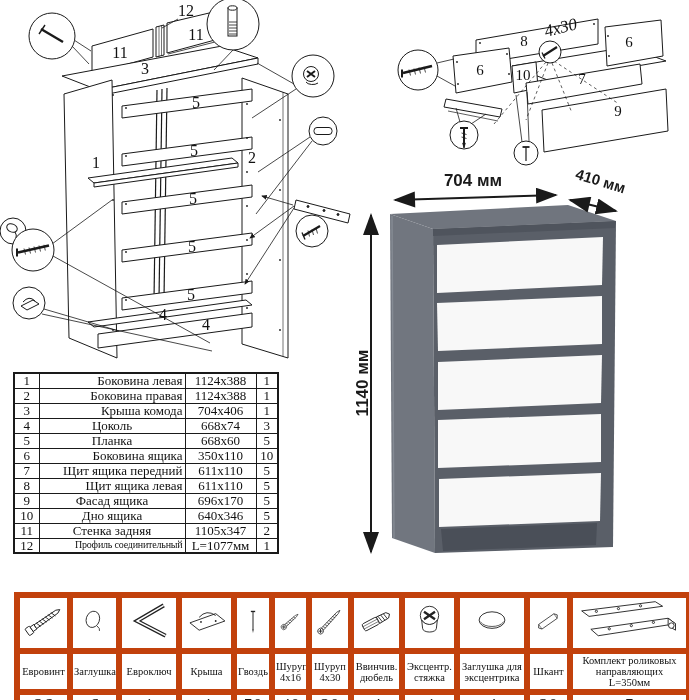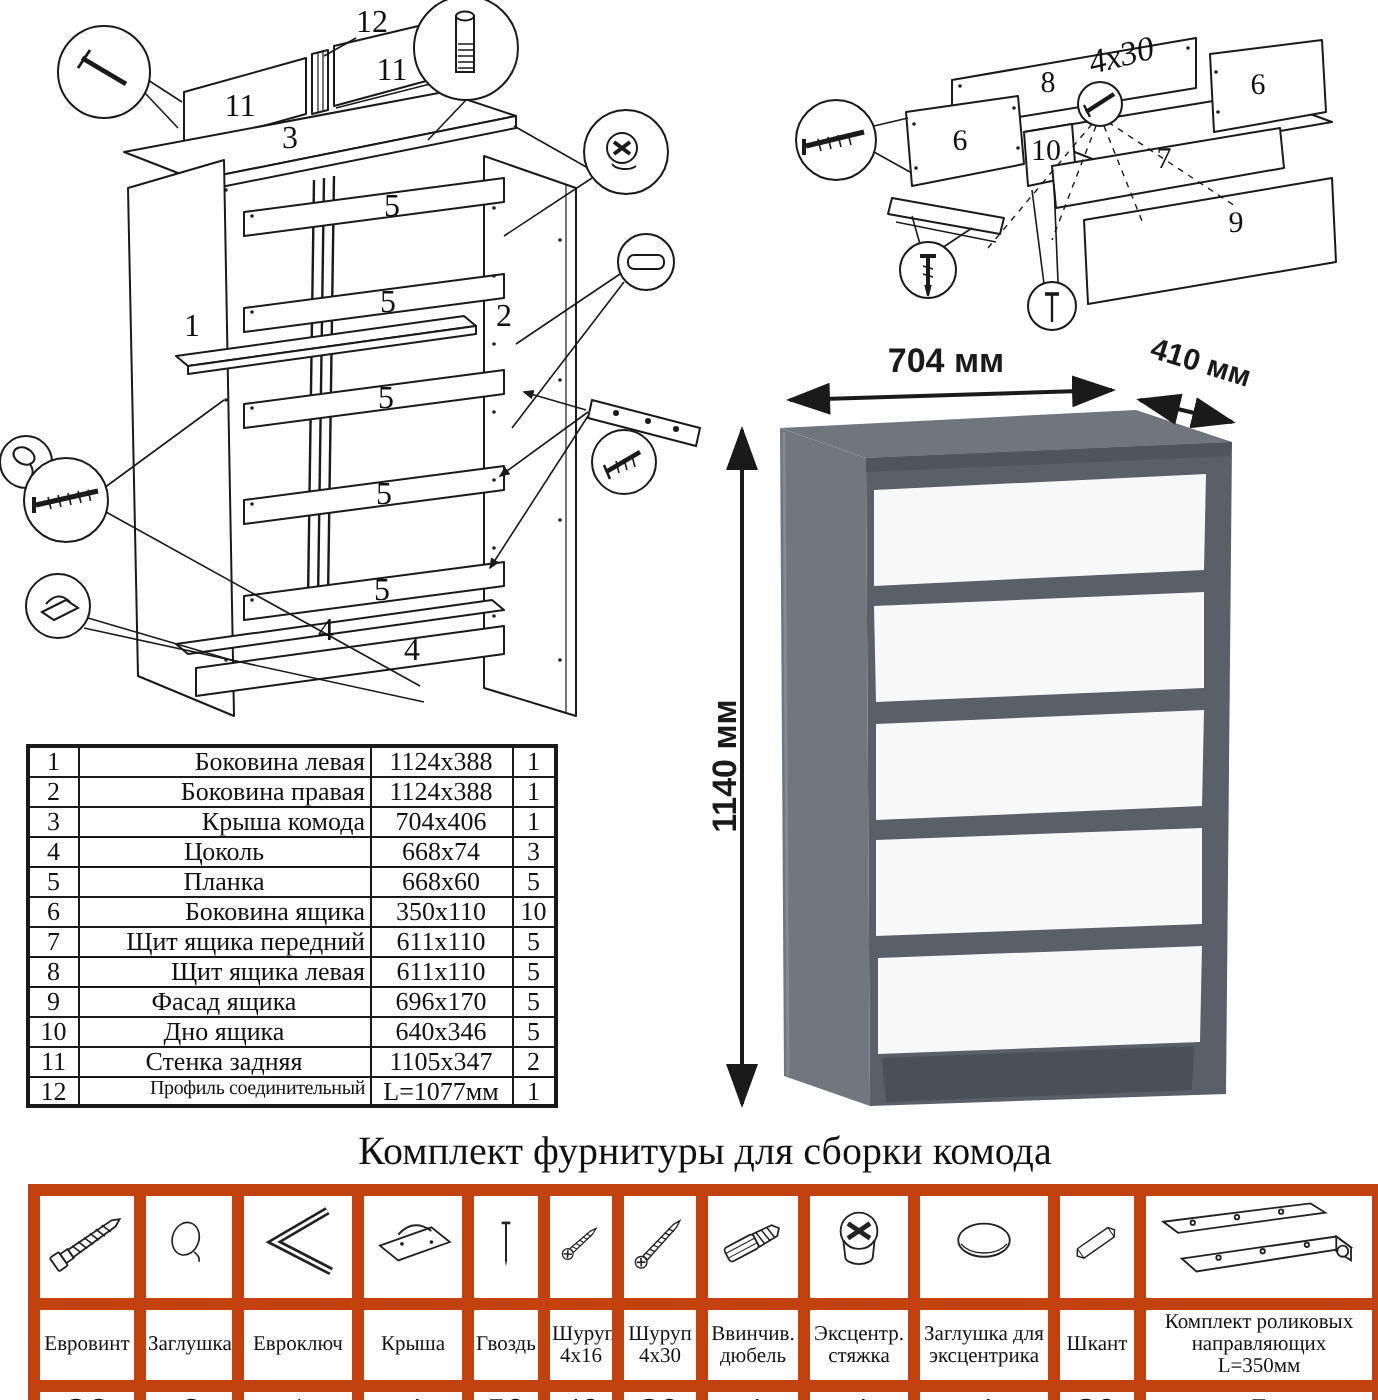--- a/index.html
+++ b/index.html
@@ -372,21 +372,20 @@
         </tr>
         <tr class="condensed">
           <td class="col-num">12</td>
           <td class="col-name">Профиль соединительный</td>
           <td class="col-size">L=1077мм</td>
           <td class="col-qty">1</td>
         </tr>
       </tbody>
   </table>
 
-  <div id="hw-title">Комплект фурнитуры для сборки комода</div>
 
   <table id="hardware-table">
     <colgroup>
         <col style="width: 53px;">
         <col style="width: 49px;">
         <col style="width: 60px;">
         <col style="width: 55px;">
         <col style="width: 38px;">
         <col style="width: 37px;">
         <col style="width: 42px;">

